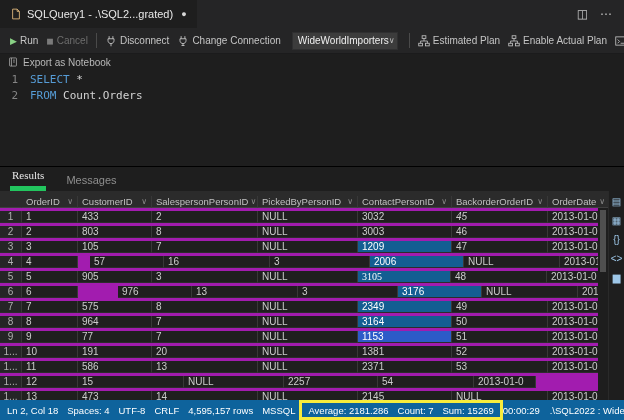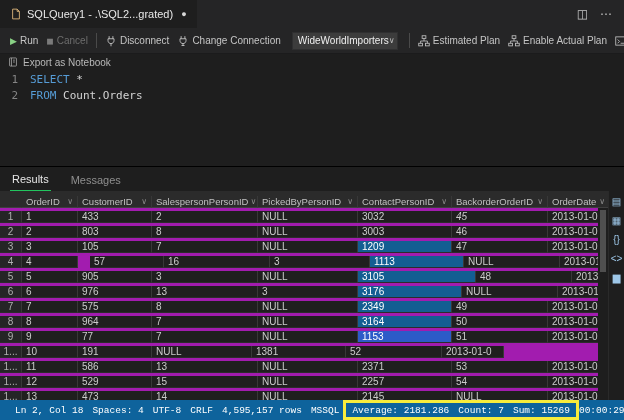--- a/index.html
+++ b/index.html
@@ -32,41 +32,41 @@
   .editor { flex:none; height:96px; background:#1e1e1e; font-family:"DejaVu Sans Mono", monospace; font-size:11px; line-height:16px; padding-top:2px; }
   .edline { display:flex; }
   .lnum { width:30px; text-align:right; padding-right:12px; color:#858585; flex:none; }
   .kw { color:var(--keyword,#569cd6); }
   .plain { color:#d4d4d4; }
 
   
   .results { flex:1; display:flex; flex-direction:column; min-height:0; border-top:1px solid #000; }
   .rtabs { height:24px; flex:none; display:flex; align-items:flex-end; gap:18px; padding:0 10px; background:#1e1e1e; font-size:11px; }
   .rtab { padding:3px 2px 5px; color:#8f8f8f; cursor:pointer; }
-  .rtab.active { color:#e7e7e7; border-bottom:1px solid #22c55e; }
+  .rtab.active { color:#e7e7e7; border-bottom:5px solid #22c55e;font-family:Liberation Serif, serif; }
 
   .grid-area { flex:1; display:flex; min-height:0; }
   .grid { flex:1; overflow:hidden; position:relative; min-width:0; }
   .grow { display:flex; height:15px;align-items:flex-end; }
   .grow.header { height:17px; background:#2b2b2b; }
   .gcell { flex:none; border-right:1px solid #383838; border-bottom:1px solid #2c2c2c; padding:0 4px; font-size:10px; white-space:nowrap; overflow:hidden; display:flex; align-items:center; color:#cccccc; background:#1f1f1f; }
   .header .gcell { background:#2b2b2b; color:#c0c0c0; font-size:9.5px; border-bottom:1px solid #3f3f3f; justify-content:space-between; }
   .chev { color:#8a8a8a; font-size:8px; margin-left:2px; flex:none; }
   .rownum { background:#252526; color:#b0b0b0; justify-content:center; padding:0 2px; }
   .cell-selected { background:var(--selection,#135e92) !important; color:#ffffff; }
   .cell-active { background:var(--active-cell,#2d5bc8) !important; color:#ffffff; }
 
   .vscroll { position:absolute; right:0; top:17px; bottom:0; width:10px; background:#1e1e1e; }
   .vscroll .thumb { position:absolute; top:2px; left:2px; width:6px; height:62px; background:#4f4f4f; }
 
   .icon-strip { width:16px; flex:none; background:#1e1e1e; border-left:1px solid #2a2a2a; display:flex; flex-direction:column; align-items:center; gap:7px; padding-top:5px; }
   .strip-icon { width:13px; height:12px; color:#9ec7e8; font-size:10px; line-height:12px; text-align:center; cursor:pointer; }
 
   
-  .statusbar { height:20px; flex:none; background:var(--statusbar,#0e639c); display:flex; align-items:center; font-size:9.5px; color:#ffffff; padding:0 15px; white-space:nowrap;font-family:Liberation Mono, monospace; }
+  .statusbar { height:20px; flex:none; background:var(--statusbar,#0e639c); display:flex; align-items:center; font-size:9.5px; color:#ffffff; padding:0 7px; white-space:nowrap; }
   .sb-left { display:flex; gap:9px; align-items:center; }
   .sb-left span { cursor:pointer; }
   .aggregate { display:flex; gap:9px; align-items:center; border:3px solid var(--highlight-annotation,#f7ec3c); height:20px; padding:0 6px; margin-left:4px; flex:none; }
   .sb-right { margin-left:auto; display:flex; gap:10px; align-items:center; }
 </style>
 </head>
 <body>
 
 <div class="window">
 
@@ -229,41 +229,41 @@
               <div class="gcell body-cell cell-selected" style="width: 94px;">1209</div>
               <div class="gcell body-cell" style="width: 96px;">47</div>
               <div class="gcell body-cell" style="width: 62px;">2013-01-0</div>
             </div>
             <div class="grow">
               <div class="gcell rownum" style="width: 22px;">4</div>
               <div class="gcell body-cell" style="width: 56px;">4</div>
               <div class="gcell body-cell" style="width: 74px; margin-left: 12px;">57</div>
               <div class="gcell body-cell" style="width: 106px;">16</div>
               <div class="gcell body-cell" style="width: 100px;">3</div>
-              <div class="gcell body-cell cell-selected" style="width: 94px;">1113</div>
+              <div class="gcell body-cell cell-selected" style="width: 94px;">2006</div>
               <div class="gcell body-cell" style="width: 96px;">NULL</div>
               <div class="gcell body-cell" style="width: 62px;">2013-01-0</div>
             </div>
             <div class="grow">
               <div class="gcell rownum" style="width: 22px;">5</div>
               <div class="gcell body-cell" style="width: 56px;">5</div>
               <div class="gcell body-cell" style="width: 74px;">905</div>
               <div class="gcell body-cell" style="width: 106px;">3</div>
               <div class="gcell body-cell" style="width: 100px;">NULL</div>
-              <div class="gcell body-cell cell-selected" style="width: 118px;">3105</div>
+              <div class="gcell body-cell cell-selected" style="width: 93px; font-family: Liberation Serif, serif;">3105</div>
               <div class="gcell body-cell" style="width: 96px;">48</div>
               <div class="gcell body-cell" style="width: 62px;">2013-01-0</div>
             </div>
             <div class="grow">
               <div class="gcell rownum" style="width: 22px;">6</div>
               <div class="gcell body-cell" style="width: 56px;">6</div>
-              <div class="gcell body-cell" style="width: 74px;">976</div>
+              <div class="gcell body-cell" style="width: 74px; margin-left: 40px;">976</div>
               <div class="gcell body-cell" style="width: 106px;">13</div>
               <div class="gcell body-cell" style="width: 100px;">3</div>
-              <div class="gcell body-cell cell-selected" style="width: 104px;">3176</div>
+              <div class="gcell body-cell cell-selected" style="width: 84px;">3176</div>
               <div class="gcell body-cell" style="width: 96px;">NULL</div>
               <div class="gcell body-cell" style="width: 62px;">2013-01-0</div>
             </div>
             <div class="grow">
               <div class="gcell rownum" style="width: 22px;">7</div>
               <div class="gcell body-cell" style="width: 56px;">7</div>
               <div class="gcell body-cell" style="width: 74px;">575</div>
               <div class="gcell body-cell" style="width: 106px;">8</div>
               <div class="gcell body-cell" style="width: 100px;">NULL</div>
               <div class="gcell body-cell cell-selected" style="width: 94px;">2349</div>
@@ -287,39 +287,39 @@
               <div class="gcell body-cell" style="width: 106px;">7</div>
               <div class="gcell body-cell" style="width: 100px;">NULL</div>
               <div class="gcell body-cell cell-active" style="width: 94px;">1153</div>
               <div class="gcell body-cell" style="width: 96px;">51</div>
               <div class="gcell body-cell" style="width: 62px;">2013-01-0</div>
             </div>
             <div class="grow">
               <div class="gcell rownum" style="width: 22px;">1...</div>
               <div class="gcell body-cell" style="width: 56px;">10</div>
               <div class="gcell body-cell" style="width: 74px;">191</div>
+              <div class="gcell body-cell" style="width: 106px;">20</div>
               <div class="gcell body-cell" style="width: 100px;">NULL</div>
               <div class="gcell body-cell" style="width: 94px;">1381</div>
               <div class="gcell body-cell" style="width: 96px;">52</div>
               <div class="gcell body-cell" style="width: 62px;">2013-01-0</div>
             </div>
             <div class="grow">
               <div class="gcell rownum" style="width: 22px;">1...</div>
               <div class="gcell body-cell" style="width: 56px;">11</div>
               <div class="gcell body-cell" style="width: 74px;">586</div>
               <div class="gcell body-cell" style="width: 106px;">13</div>
               <div class="gcell body-cell" style="width: 100px;">NULL</div>
               <div class="gcell body-cell" style="width: 94px;">2371</div>
               <div class="gcell body-cell" style="width: 96px;">53</div>
               <div class="gcell body-cell" style="width: 62px;">2013-01-0</div>
             </div>
             <div class="grow">
               <div class="gcell rownum" style="width: 22px;">1...</div>
               <div class="gcell body-cell" style="width: 56px;">12</div>
-              <div class="gcell body-cell" style="width: 74px;">529</div>
               <div class="gcell body-cell" style="width: 106px;">15</div>
               <div class="gcell body-cell" style="width: 100px;">NULL</div>
               <div class="gcell body-cell" style="width: 94px;">2257</div>
               <div class="gcell body-cell" style="width: 96px;">54</div>
               <div class="gcell body-cell" style="width: 62px;">2013-01-0</div>
             </div>
             <div class="grow">
               <div class="gcell rownum" style="width: 22px;">1...</div>
               <div class="gcell body-cell" style="width: 56px;">13</div>
               <div class="gcell body-cell" style="width: 74px;">473</div>

